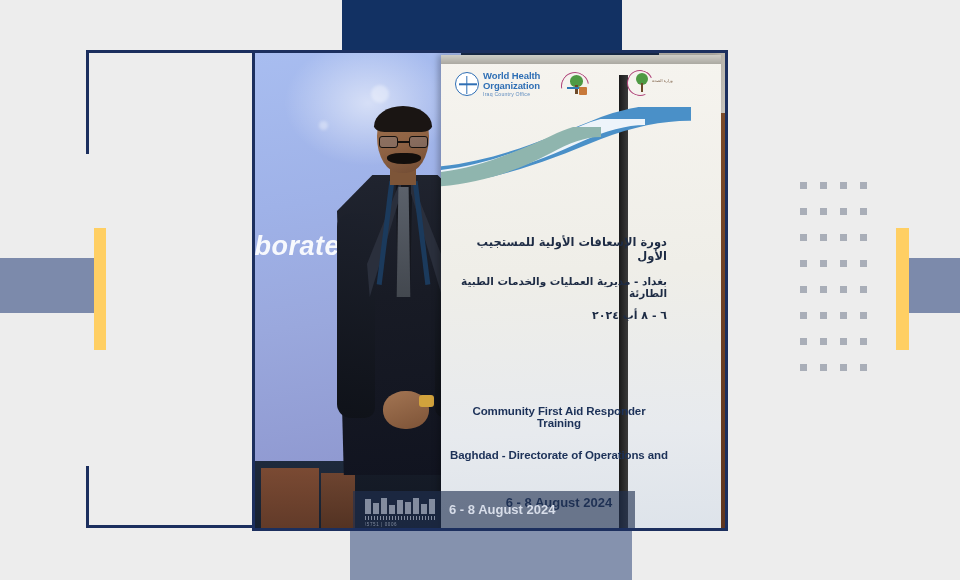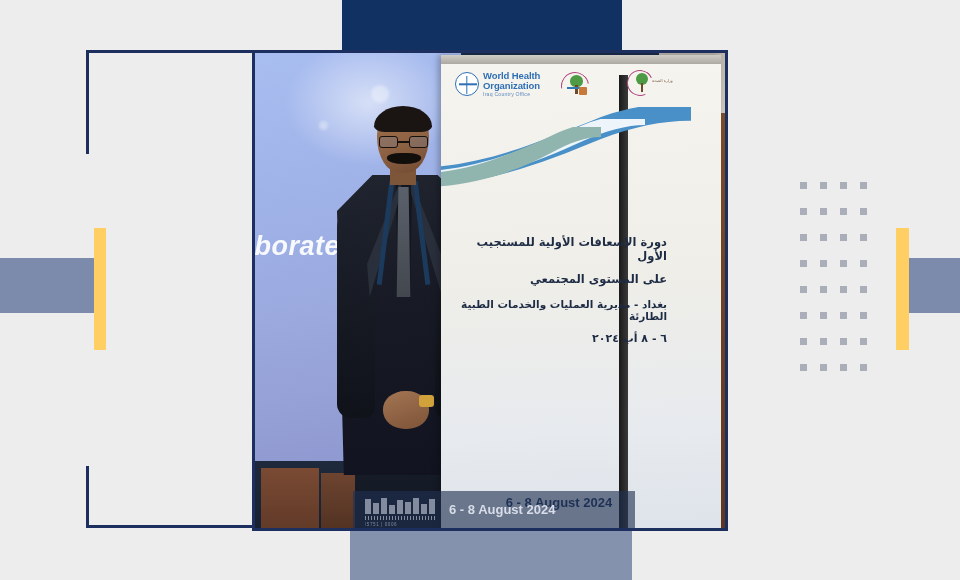--- a/index.html
+++ b/index.html
@@ -526,26 +526,27 @@
           <div class="moh2-logo">
             <div class="arc2"></div>
             <div class="tree2"></div>
             <div class="trunk2"></div>
             <div class="txt2">وزارة الصحة</div>
           </div>
         </div>
 
         <div class="ar-block">
           <div class="ar-l1">دورة الإسعافات الأولية للمستجيب الأول</div>
-          <div class="ar-l2">على المستوى المجتمعي</div>
           <div class="ar-l3">بغداد - مديرية العمليات والخدمات الطبية الطارئة</div>
           <div class="ar-l4">٦ - ٨ أب ٢٠٢٤</div>
         </div>
 
         <div class="en-block">
+          <div class="en-l1">Community First Aid Responder Training</div>
+          <div class="en-l2">Baghdad - Directorate of Operations and</div>
         </div>
 
         <div class="date-line">6 - 8 August 2024</div>
       </div>
 
       <div class="overlay-strip">
         <div class="watermark">
           <div class="wm-bars">
             <span style="height:15px"></span>
               <span style="height:11px"></span>

